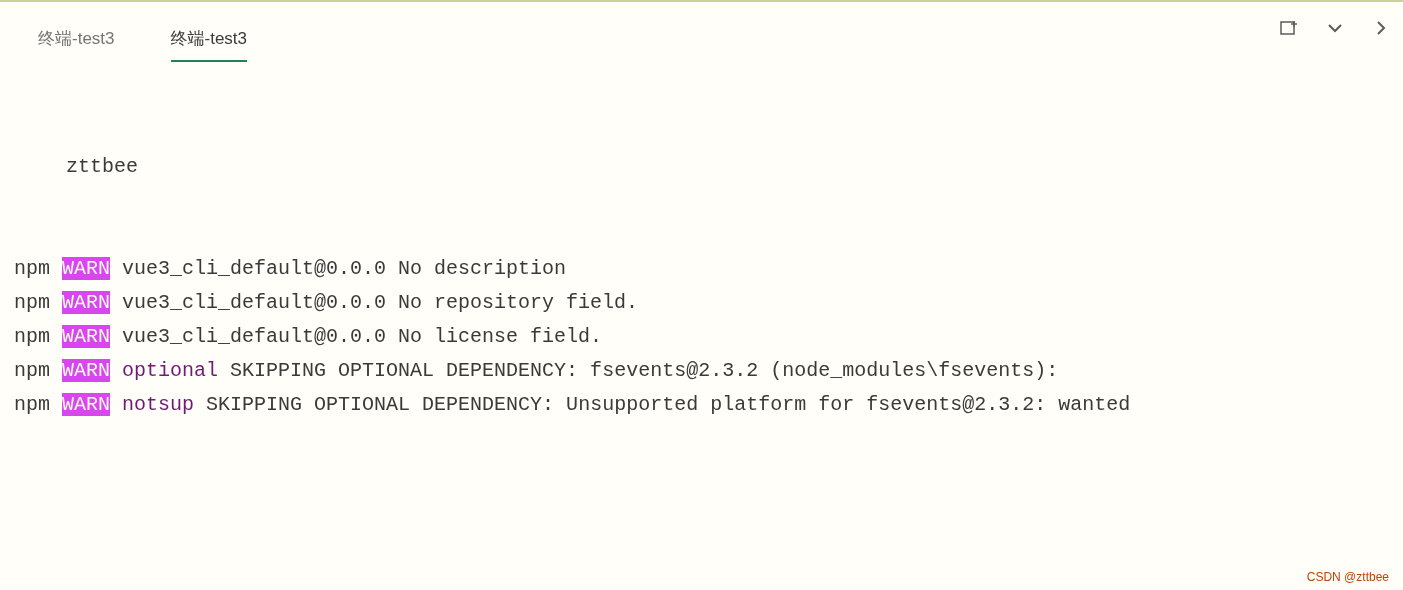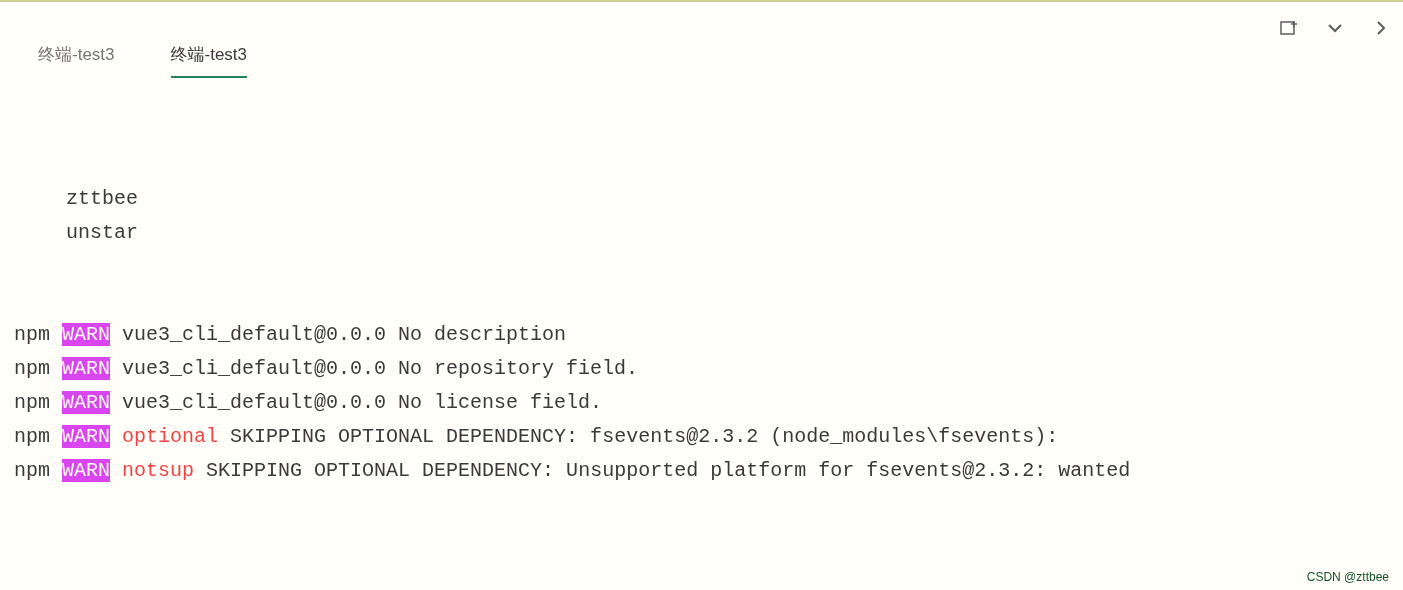--- a/index.html
+++ b/index.html
@@ -1,30 +1,30 @@
 <!DOCTYPE html>
 <html><head>
 <meta charset="utf-8">
 <style>
   html,body{margin:0;padding:0;width:1403px;height:590px;background:#fffef8;font-family:"Consolas","Courier New",monospace;font-size:20px;color:#3a3a3a;overflow:hidden}
   .top-divider{height:2px;background:#cfcf9a;width:100%}
-  .tab-bar{display:flex;align-items:flex-end;height:60px;padding:16px 10px;position:relative}
+  .tab-bar{display:flex;align-items:flex-end;height:60px;padding:0 10px;position:relative}
   .tab{padding:10px 28px 12px 28px;color:#757575;font-family:"Microsoft YaHei","PingFang SC",sans-serif;font-size:17px;cursor:pointer;position:relative}
   .tab.active{color:#3b3b3b}
   .tab.active::after{content:"";position:absolute;left:28px;right:28px;bottom:0;height:2px;background:#1f845a}
   .tab-actions{position:absolute;right:10px;top:14px;display:flex;gap:22px;align-items:center}
   .tab-icon{width:24px;height:24px;display:flex;align-items:center;justify-content:center;color:#5c5c5c;cursor:pointer}
   .terminal{padding:20px 14px 0 14px;line-height:34px;font-size:20px;white-space:pre;color:#3a3a3a}
   .indent{padding-left:52px}
   .prompt-line{position:relative}
   .highlight-box{position:absolute;border:3px solid #fb0007;border-radius:6px;left:489px;top:-12px;width:476px;height:48px;pointer-events:none}
   .cmd{color:#3a3a3a}
   .hl-sel{background:#d946ef;color:#f9f9ef}
-  .kw-mag{color:#ef4444}
-  .watermark{position:absolute;bottom:6px;right:14px;font-size:12px;color:#14532d;font-family:"Microsoft YaHei",sans-serif}
+  .kw-mag{color:#701a75}
+  .watermark{position:absolute;bottom:6px;right:14px;font-size:12px;color:#c2410c;font-family:"Microsoft YaHei",sans-serif}
 </style>
 </head>
 <body>
 
 <div class="top-divider"></div>
 
 <div class="tab-bar">
   <div id="tabs-mount" style="display: flex;">
       <div class="tab">终端-test3</div>
       <div class="tab active">终端-test3</div>
@@ -44,19 +44,19 @@
     </span>
     <span class="tab-icon">
       <svg width="16" height="20" viewBox="0 0 16 20" fill="none" stroke="currentColor" stroke-width="2">
           <polyline points="5 4 11 10 5 16"></polyline>
         </svg>
     </span>
   </div>
 </div>
 
 <div class="terminal">
-  <div id="pre-mount"><div class="indent">zttbee</div><div class="indent">unstar</div></div>
+  <div id="pre-mount"><div class="indent">zttbee</div></div>
   <div id="warn-mount"><div><span>npm </span><span class="hl-sel">WARN</span><span> vue3_cli_default@0.0.0 No description</span></div><div><span>npm </span><span class="hl-sel">WARN</span><span> vue3_cli_default@0.0.0 No repository field.</span></div><div><span>npm </span><span class="hl-sel">WARN</span><span> vue3_cli_default@0.0.0 No license field.</span></div><div><span>npm </span><span class="hl-sel">WARN</span> <span class="kw-mag">optional</span><span> SKIPPING OPTIONAL DEPENDENCY: fsevents@2.3.2 (node_modules\fsevents):</span></div><div><span>npm </span><span class="hl-sel">WARN</span> <span class="kw-mag">notsup</span><span> SKIPPING OPTIONAL DEPENDENCY: Unsupported platform for fsevents@2.3.2: wanted</span></div></div>
   
   
 </div>
 
 <div class="watermark">CSDN @zttbee</div>
 
 </body></html>

